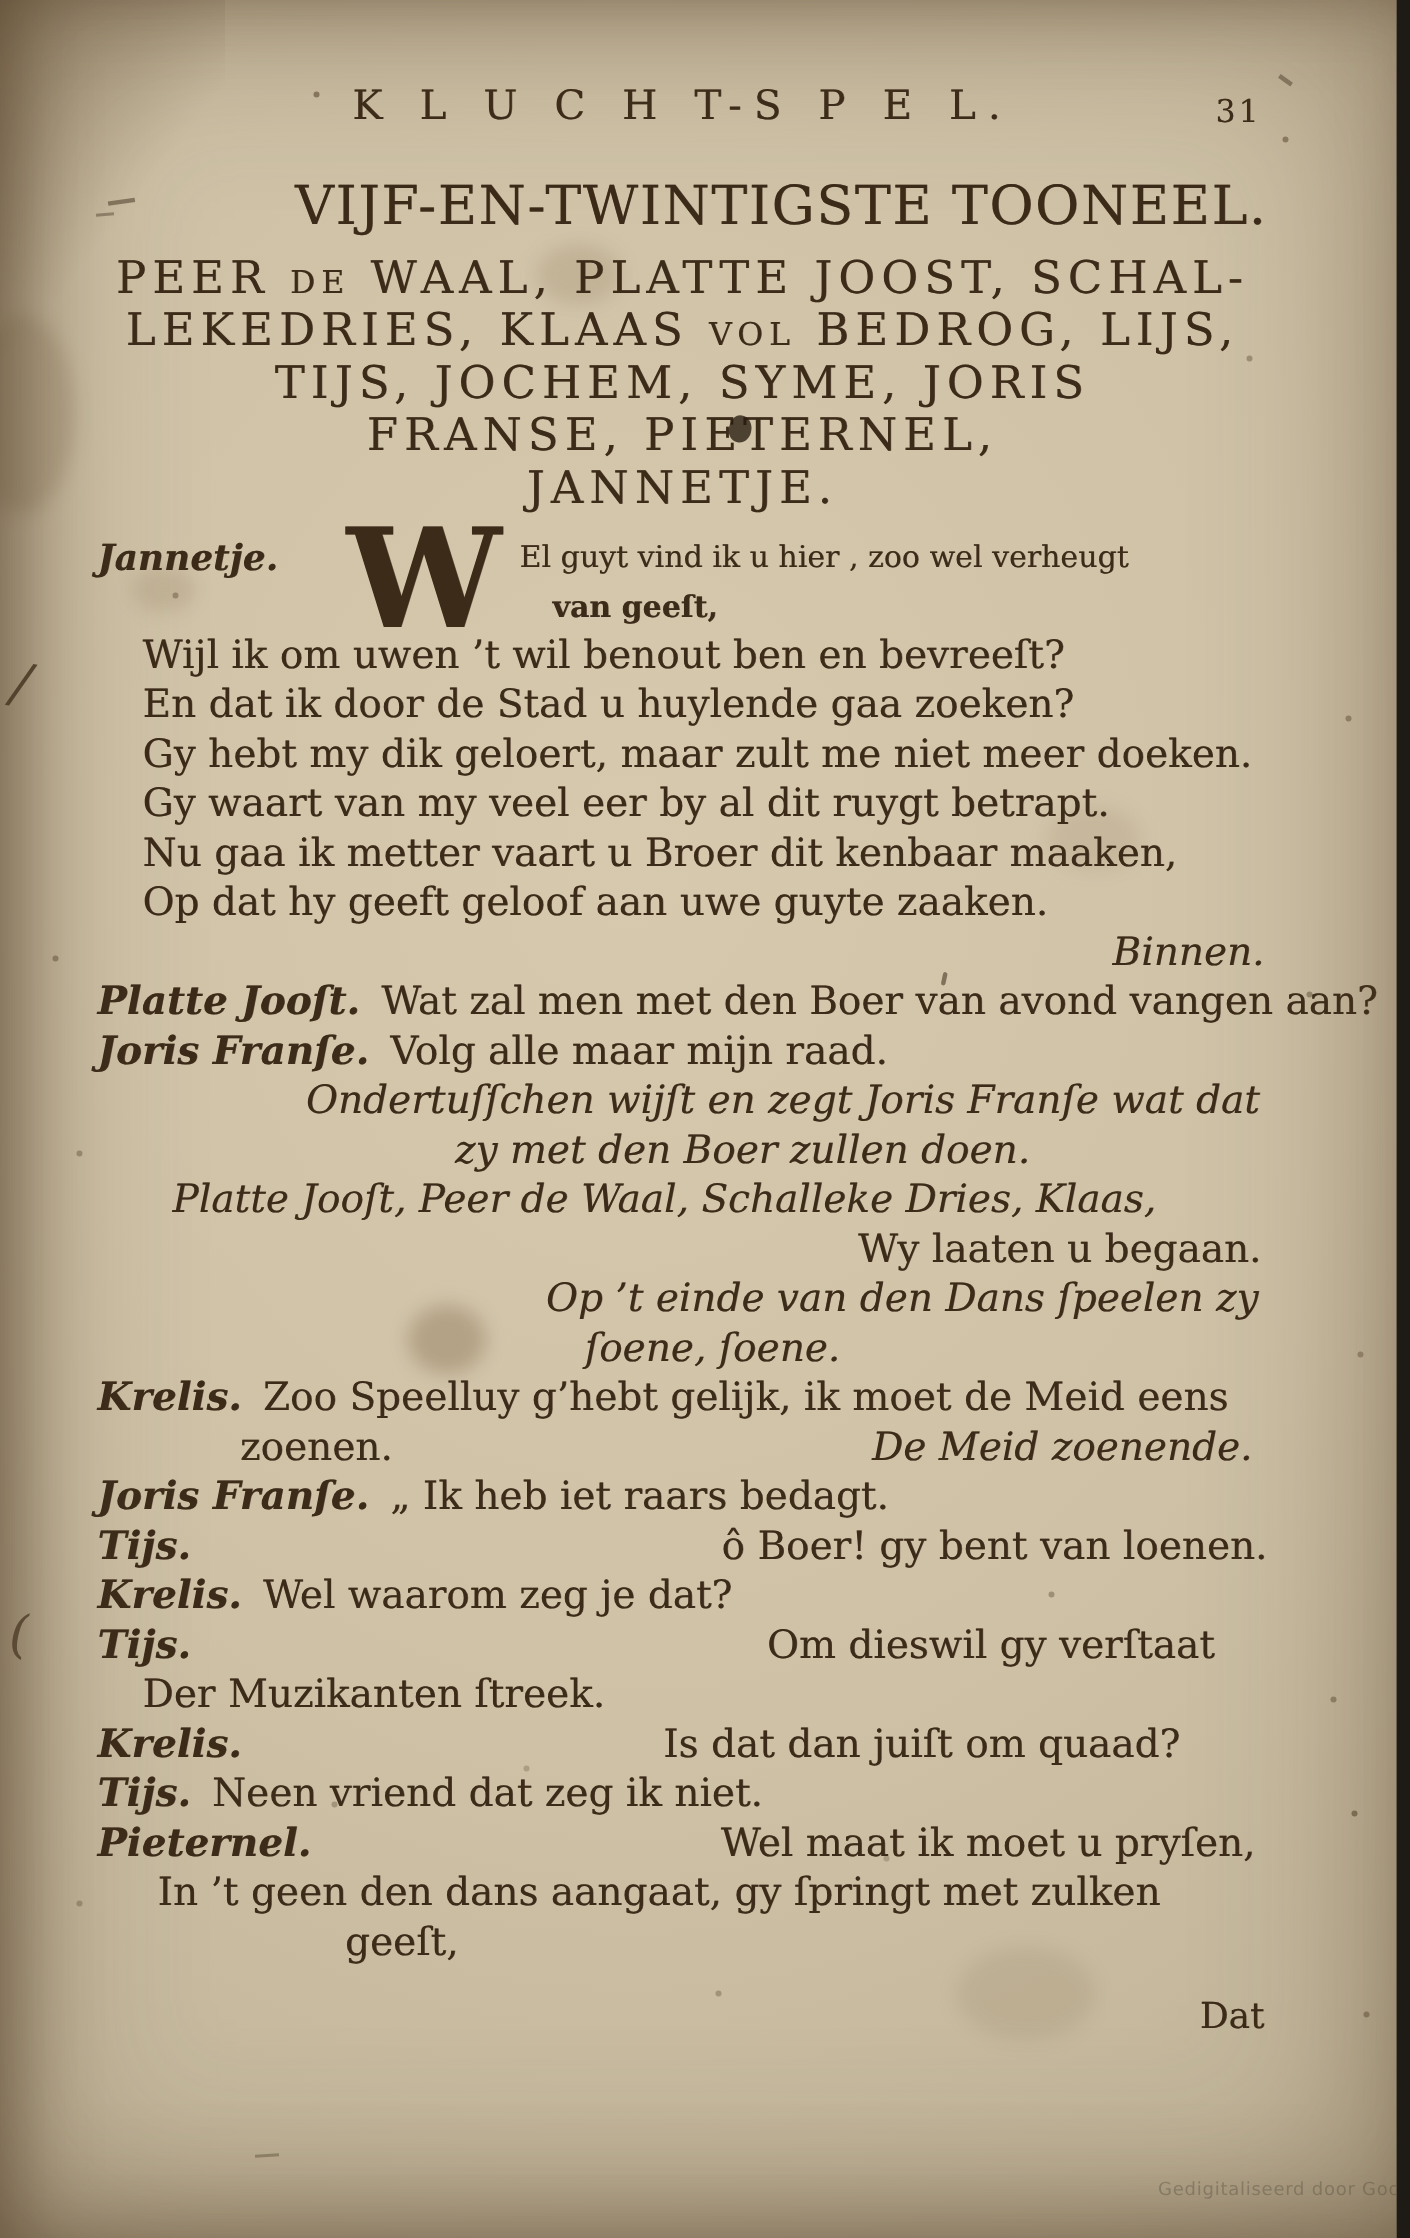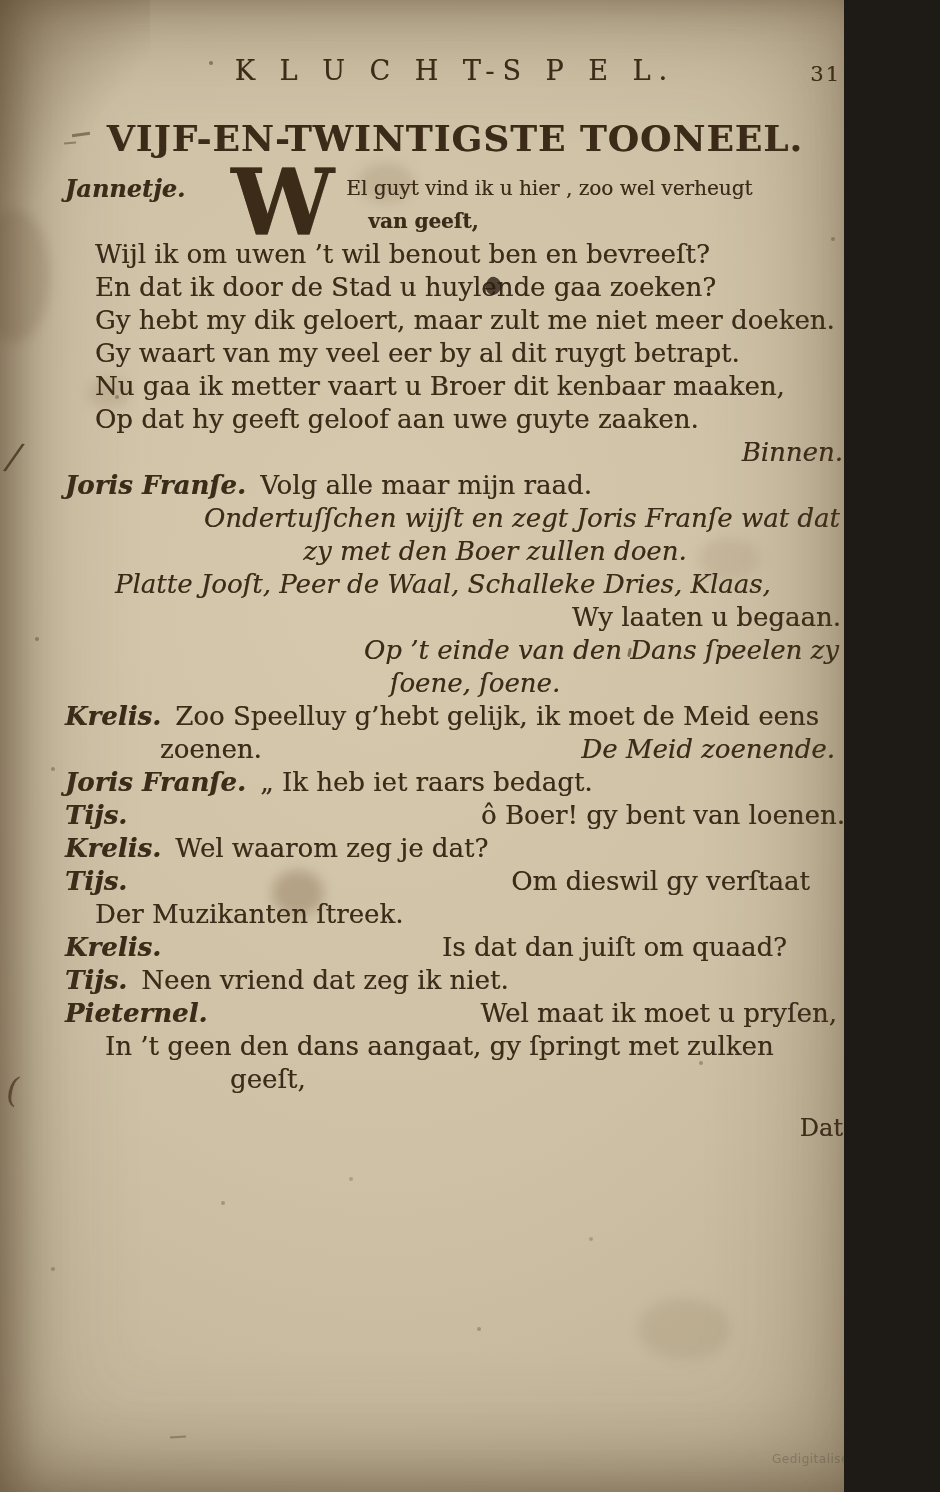--- a/index.html
+++ b/index.html
@@ -1,18 +1,18 @@
 <!DOCTYPE html>
 <html><head>
 <meta charset="utf-8">
 <title>Klucht-spel — p. 31</title>
 <style>
   html,body{margin:0;padding:0;background:#1e1b16;}
   .page{
-    position:relative;width:844px;height:1492px;overflow:hidden;
+    position:relative;width:931px;height:1492px;overflow:hidden;
     background:radial-gradient(120% 90% at 45% 38%, #d6c9ae 0%, #cec1a6 45%, #c3b69b 72%, #ae a288 100%);
     background:radial-gradient(120% 90% at 45% 38%, #d6c9ae 0%, #cec1a6 45%, #c3b69b 72%, #aea288 100%);
     color:#3c2b19;
     font-family:"DejaVu Serif","Liberation Serif",serif;
     text-shadow:0.3px 0.3px 0 rgba(56,38,24,.55);
   }
   .vignette{position:absolute;inset:0;pointer-events:none;
     box-shadow:inset 0 0 110px 25px rgba(88,68,44,.32),
                inset 28px 0 48px -16px rgba(80,60,38,.5),
                inset 0 -38px 70px -26px rgba(88,68,44,.34),
@@ -33,21 +33,21 @@
       36px 638px 0 1px rgba(70,52,30,.4), 52px 768px 0 1px rgba(70,52,30,.35),
       898px 478px 0 1px rgba(70,52,30,.4), 888px 1132px 0 1px rgba(70,52,30,.4),
       700px 1062px 0 1px rgba(70,52,30,.35), 478px 1328px 0 1px rgba(70,52,30,.3),
       222px 1202px 0 1px rgba(70,52,30,.3), 116px 396px 0 1px rgba(70,52,30,.35),
       832px 238px 0 1px rgba(70,52,30,.35), 872px 662px 0 1px rgba(70,52,30,.4),
       52px 1268px 0 1px rgba(70,52,30,.3), 906px 902px 0 1px rgba(70,52,30,.35),
       350px 1178px 0 1px rgba(70,52,30,.25), 590px 1238px 0 1px rgba(70,52,30,.25);}
   .content{position:absolute;left:65px;top:0;width:780px;}
   .running{ text-align:center;margin-top:56px;line-height:30px;font-size:27px;letter-spacing:8px;white-space:nowrap;}
   .pagenum{position:absolute;right:4px;top:62px;font-size:21px;letter-spacing:2px;}
-  .heading{text-align:center;margin-top:30px;line-height:44px;font-size:36px;letter-spacing:1px;white-space:nowrap;font-weight:bold;}
+  .heading{text-align:right;margin-top:30px;line-height:44px;font-size:36px;letter-spacing:1px;white-space:nowrap;}
   .cast{margin-top:8px;}
   .cast-line{text-align:center;font-variant:small-caps;font-size:30px;line-height:35px;letter-spacing:4px;white-space:nowrap;}
   .opening{display:flex;margin-top:12px;height:66px;align-items:flex-start;}
   .opening .spk{font-size:24px;line-height:33px;width:146px;flex:none;}
   .dropcap{flex:none;font-weight:bold;font-size:92px;line-height:62px;margin:0 12px 0 6px;}
   .opening-col{line-height:33px;font-size:20px;white-space:nowrap;}
   .op2{display:block;padding-left:22px;font-weight:bold;}
   .line{font-size:26px;line-height:33px;height:33px;white-space:nowrap;}
   .spk{font-style:italic;font-weight:bold;padding-right:14px;}
   .dir{font-style:italic;font-weight:normal;}
@@ -87,39 +87,49 @@
   <div class="stain s5"></div>
   <div class="stain s6"></div>
   <div class="speckles"></div>
 
   <div class="content">
     <div class="running">K L U C H T-S P E L.</div>
     <div class="pagenum">31</div>
 
     <div class="heading">VIJF-EN-TWINTIGSTE TOONEEL.</div>
 
+    <div class="cast">
+      <div class="cast-line">PEER de WAAL, PLATTE JOOST, SCHAL-</div>
+      <div class="cast-line">LEKEDRIES, KLAAS vol BEDROG, LIJS,</div>
+      <div class="cast-line">TIJS, JOCHEM, SYME, JORIS</div>
+      <div class="cast-line">FRANSE, PIETERNEL,</div>
+      <div class="cast-line">JANNETJE.</div>
+    </div>
 
     <div class="opening">
       <span class="spk">Jannetje.</span>
       <span class="dropcap">W</span>
       <span class="opening-col">
         <span class="op1">El guyt vind ik u hier , zoo wel verheugt</span>
         <span class="op2">van geeſt,</span>
       </span>
     </div>
 
     <div class="line ind30">Wijl ik om uwen ’t wil benout ben en bevreeſt?</div>
     <div class="line ind30">En dat ik door de Stad u huylende gaa zoeken?</div>
     <div class="line ind30">Gy hebt my dik geloert, maar zult me niet meer doeken.</div>
     <div class="line ind30">Gy waart van my veel eer by al dit ruygt betrapt.</div>
     <div class="line ind30">Nu gaa ik metter vaart u Broer dit kenbaar maaken,</div>
     <div class="line ind30">Op dat hy geeft geloof aan uwe guyte zaaken.</div>
 
     <div class="line dir right pr2">Binnen.</div>
 
+    <div class="line">
+      <span class="spk">Platte Jooſt.</span><span>Wat zal men met den Boer van avond vangen aan?</span>
+    </div>
     <div class="line">
       <span class="spk">Joris Franſe.</span><span>Volg alle maar mijn raad.</span>
     </div>
 
     <div class="line dir center shift134">Ondertuſſchen wijſt en zegt Joris Franſe wat dat</div>
     <div class="line dir center shift80">zy met den Boer zullen doen.</div>
     <div class="line dir ind50">Platte Jooſt, Peer de Waal, Schalleke Dries, Klaas,</div>
     <div class="line right pr4">Wy laaten u begaan.</div>
     <div class="line dir right pr6">Op ’t einde van den Dans ſpeelen zy</div>
     <div class="line dir center shift40">ſoene, ſoene.</div>

